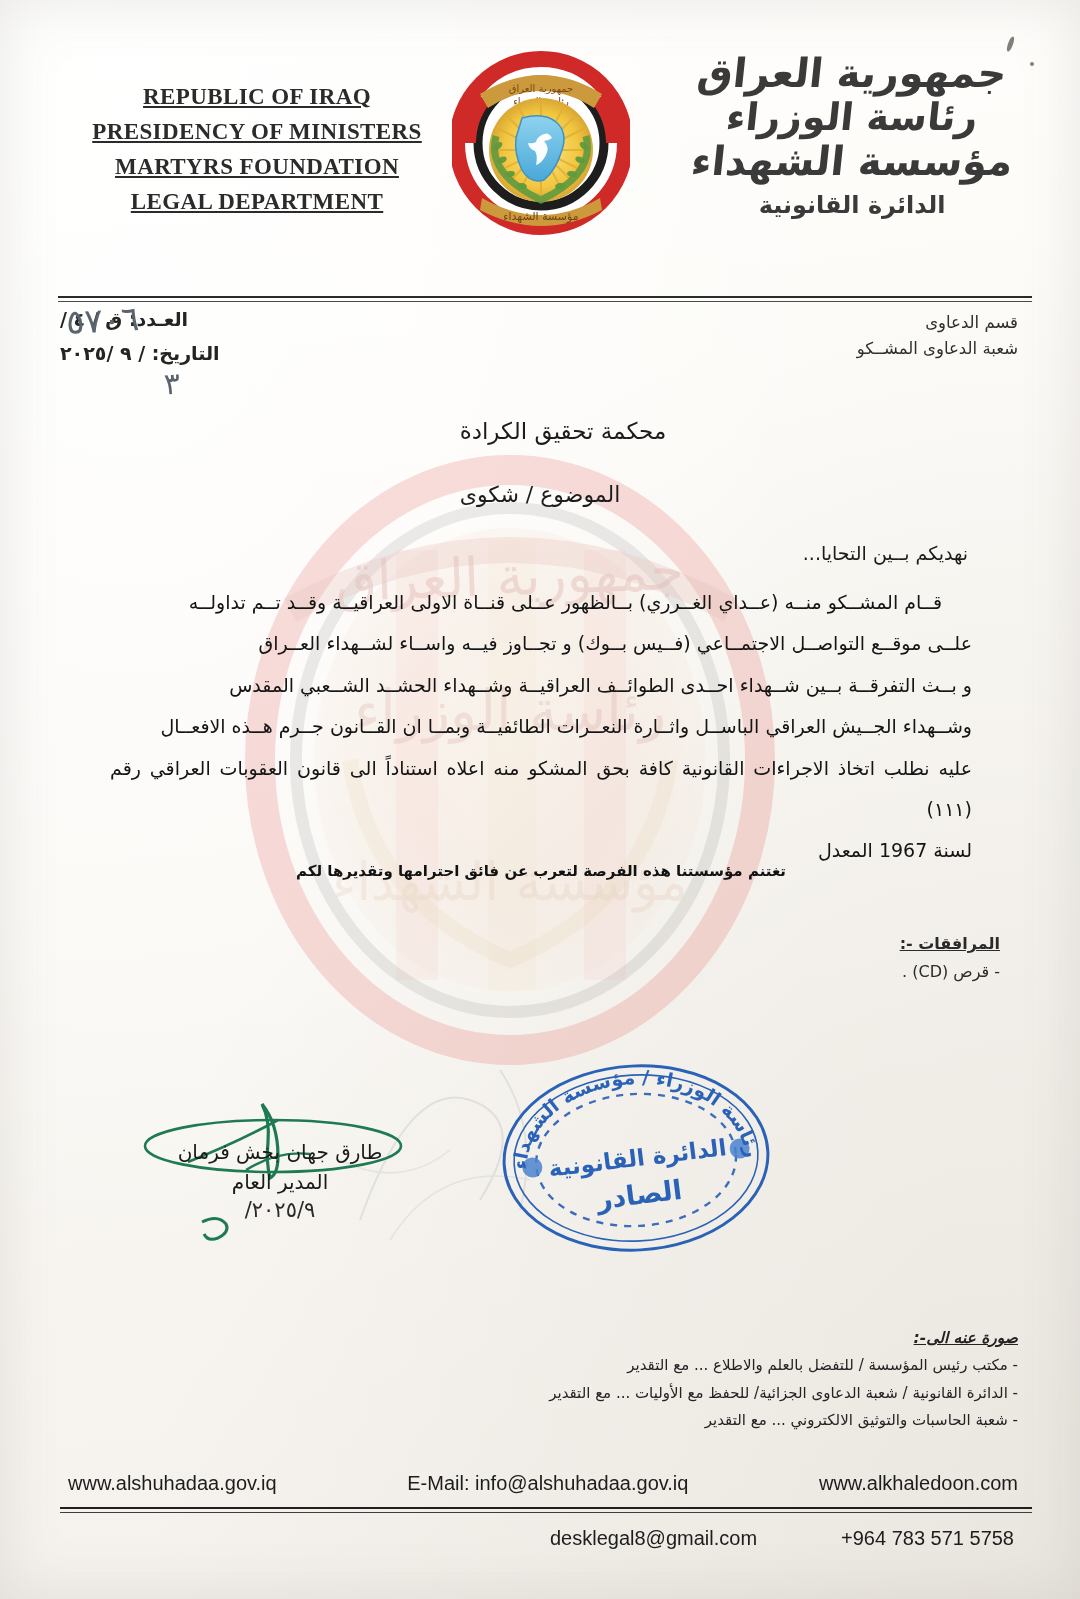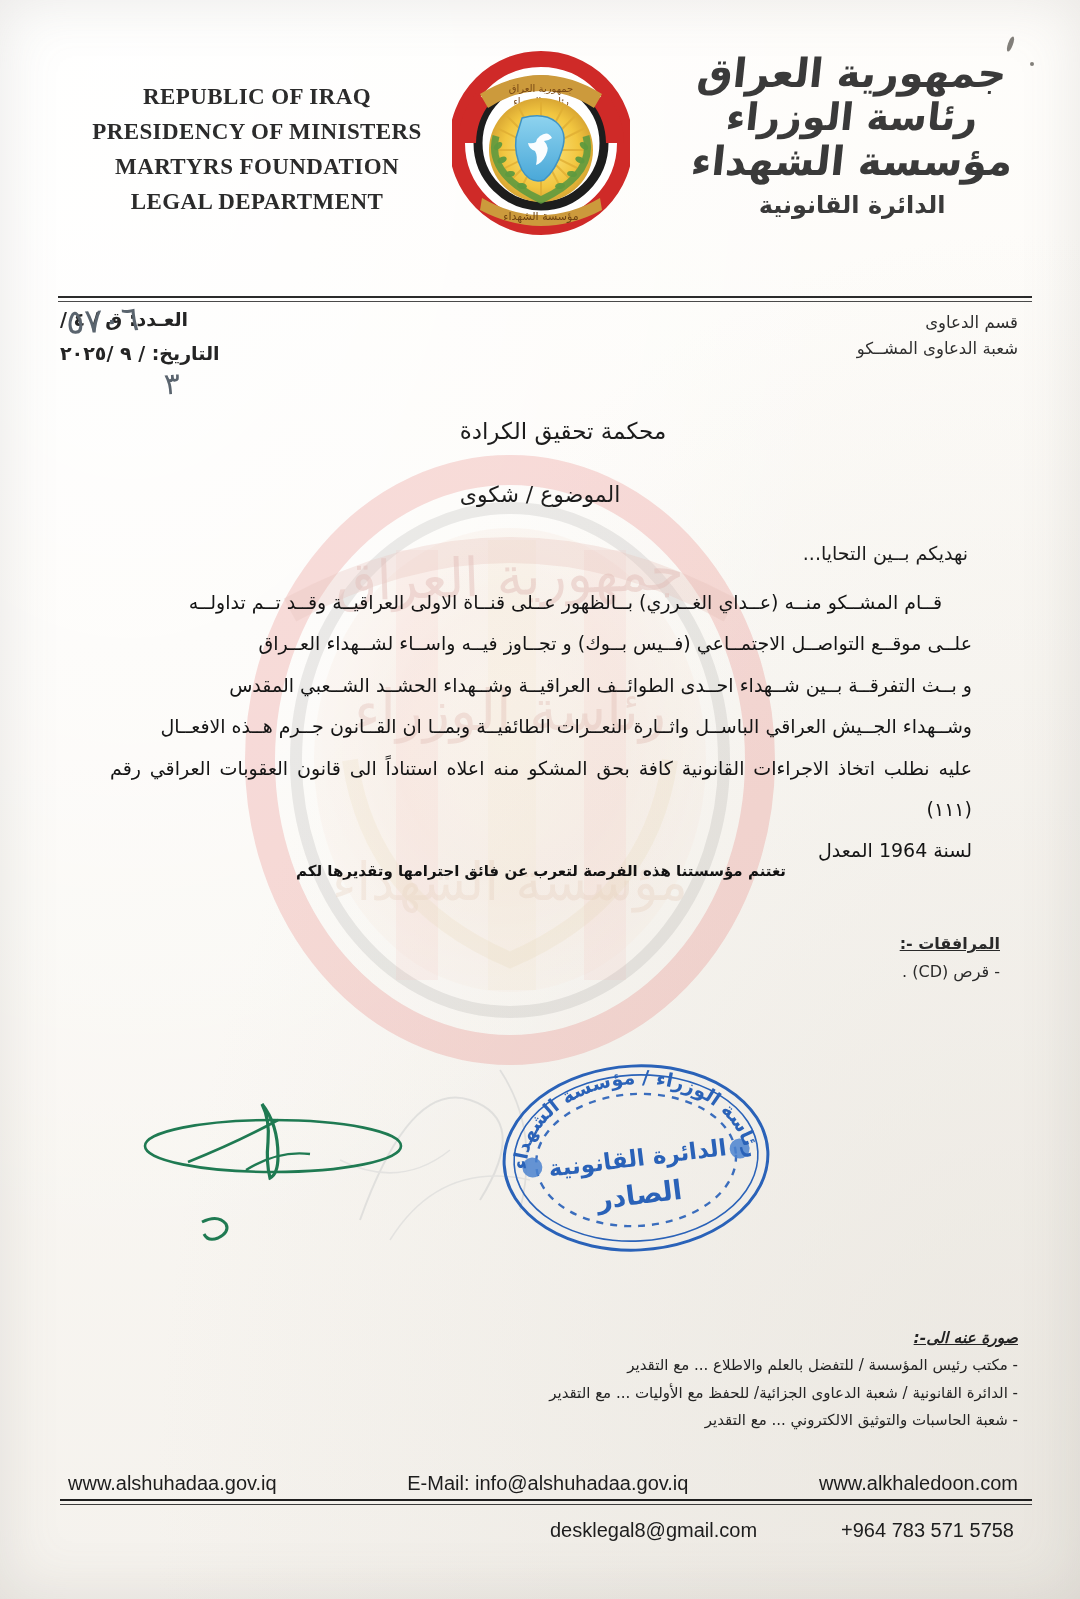--- a/index.html
+++ b/index.html
@@ -58,20 +58,21 @@
     left: 72px;
     top: 36px;
     width: 370px;
     text-align: center;
     font-family: "Liberation Serif", serif;
     font-weight: bold;
     font-size: 23px;
     line-height: 1.52;
     letter-spacing: 0.4px;
     color: #2b2b2b;
+    text-decoration: underline;
   }
   .header-en div { white-space: nowrap; }
 
   .emblem-wrap {
     position: absolute;
     left: 452px;
     top: 6px;
     width: 178px;
     height: 186px;
   }
@@ -303,21 +304,21 @@
     position: absolute;
     left: 60px; right: 48px;
     top: 1472px;
   }
   .footer-row1 {
     display: flex;
     justify-content: space-between;
     align-items: baseline;
     font-size: 20px;
     color: #1d1d1d;
-    padding: 0 14px 4px 8px;
+    padding: 0 14px 12px 8px;
     font-family: "Liberation Sans", sans-serif;
   }
   .rule-bottom {
     border-top: 2.4px solid #1f1f1f;
     border-bottom: 1.2px solid #3d3d3d;
     height: 3px;
   }
   .footer-row2 {
     display: flex;
     justify-content: flex-end;
@@ -469,21 +470,21 @@
   <div class="to-line">محكمة تحقيق الكرادة</div>
   <div class="subject-line">الموضوع / شكوى</div>
   <div class="greeting">نهديكم بــين التحايا...</div>
 
   <div class="body-text">
     <p class="indent">قــام المشــكو منــه (عــداي الغــرري) بــالظهور عــلى قنــاة الاولى العراقيــة وقــد تــم تداولــه</p>
     <p>علــى موقــع التواصــل الاجتمــاعي (فــيس بــوك) و تجــاوز فيــه واســاء لشــهداء العــراق</p>
     <p>و بــث التفرقــة بــين شــهداء احــدى الطوائــف العراقيــة وشــهداء الحشــد الشــعبي المقدس</p>
     <p>وشــهداء الجــيش العراقي الباســل واثــارة النعــرات الطائفيــة وبمــا ان القــانون جــرم هــذه الافعــال</p>
     <p>عليه نطلب اتخاذ الاجراءات القانونية كافة بحق المشكو منه اعلاه استناداً الى قانون العقوبات العراقي رقم (١١١)</p>
-    <p>لسنة 1964 المعدل</p>
+    <p>لسنة 1967 المعدل</p>
   </div>
 
   <div class="closing">تغتنم مؤسستنا هذه الفرصة لتعرب عن فائق احترامها وتقديرها لكم</div>
 
   <div class="attachments">
     <div class="att-title">المرافقات -:</div>
     <div>- قرص (CD) .</div>
   </div>
 
   <div class="pen-trace">
@@ -497,20 +498,25 @@
 
   <div class="sig-scribble">
     <svg viewBox="0 0 290 100" width="290" height="100" aria-hidden="true">
       <ellipse cx="145" cy="56" rx="128" ry="26" fill="none" stroke="#1f7a52" stroke-width="2.6"></ellipse>
       <path d="M134 14 Q150 34 150 66 Q150 84 142 88 Q138 72 140 52 Q142 30 134 14 Z" fill="none" stroke="#1f7a52" stroke-width="3.2"></path>
       <path d="M60 72 Q110 52 150 30" fill="none" stroke="#1f7a52" stroke-width="2.6"></path>
       <path d="M118 80 Q150 60 182 64" fill="none" stroke="#1f7a52" stroke-width="2.4"></path>
     </svg>
   </div>
 
+  <div class="signature">
+    <div class="sig-name">طارق جهان بخش فرمان</div>
+    <div class="sig-title">المدير العام</div>
+    <div class="sig-date">٢٠٢٥/٩/</div>
+  </div>
 
   <div class="sig-date-mark">
     <svg viewBox="0 0 40 34" width="40" height="34" aria-hidden="true">
       <path d="M6 10 Q22 2 30 12 Q34 20 22 26 Q12 30 8 22" fill="none" stroke="#1f7a52" stroke-width="3"></path>
     </svg>
   </div>
 
   <div class="stamp">
     <svg viewBox="0 0 276 200" width="276" height="200" aria-hidden="true">
       <defs>

